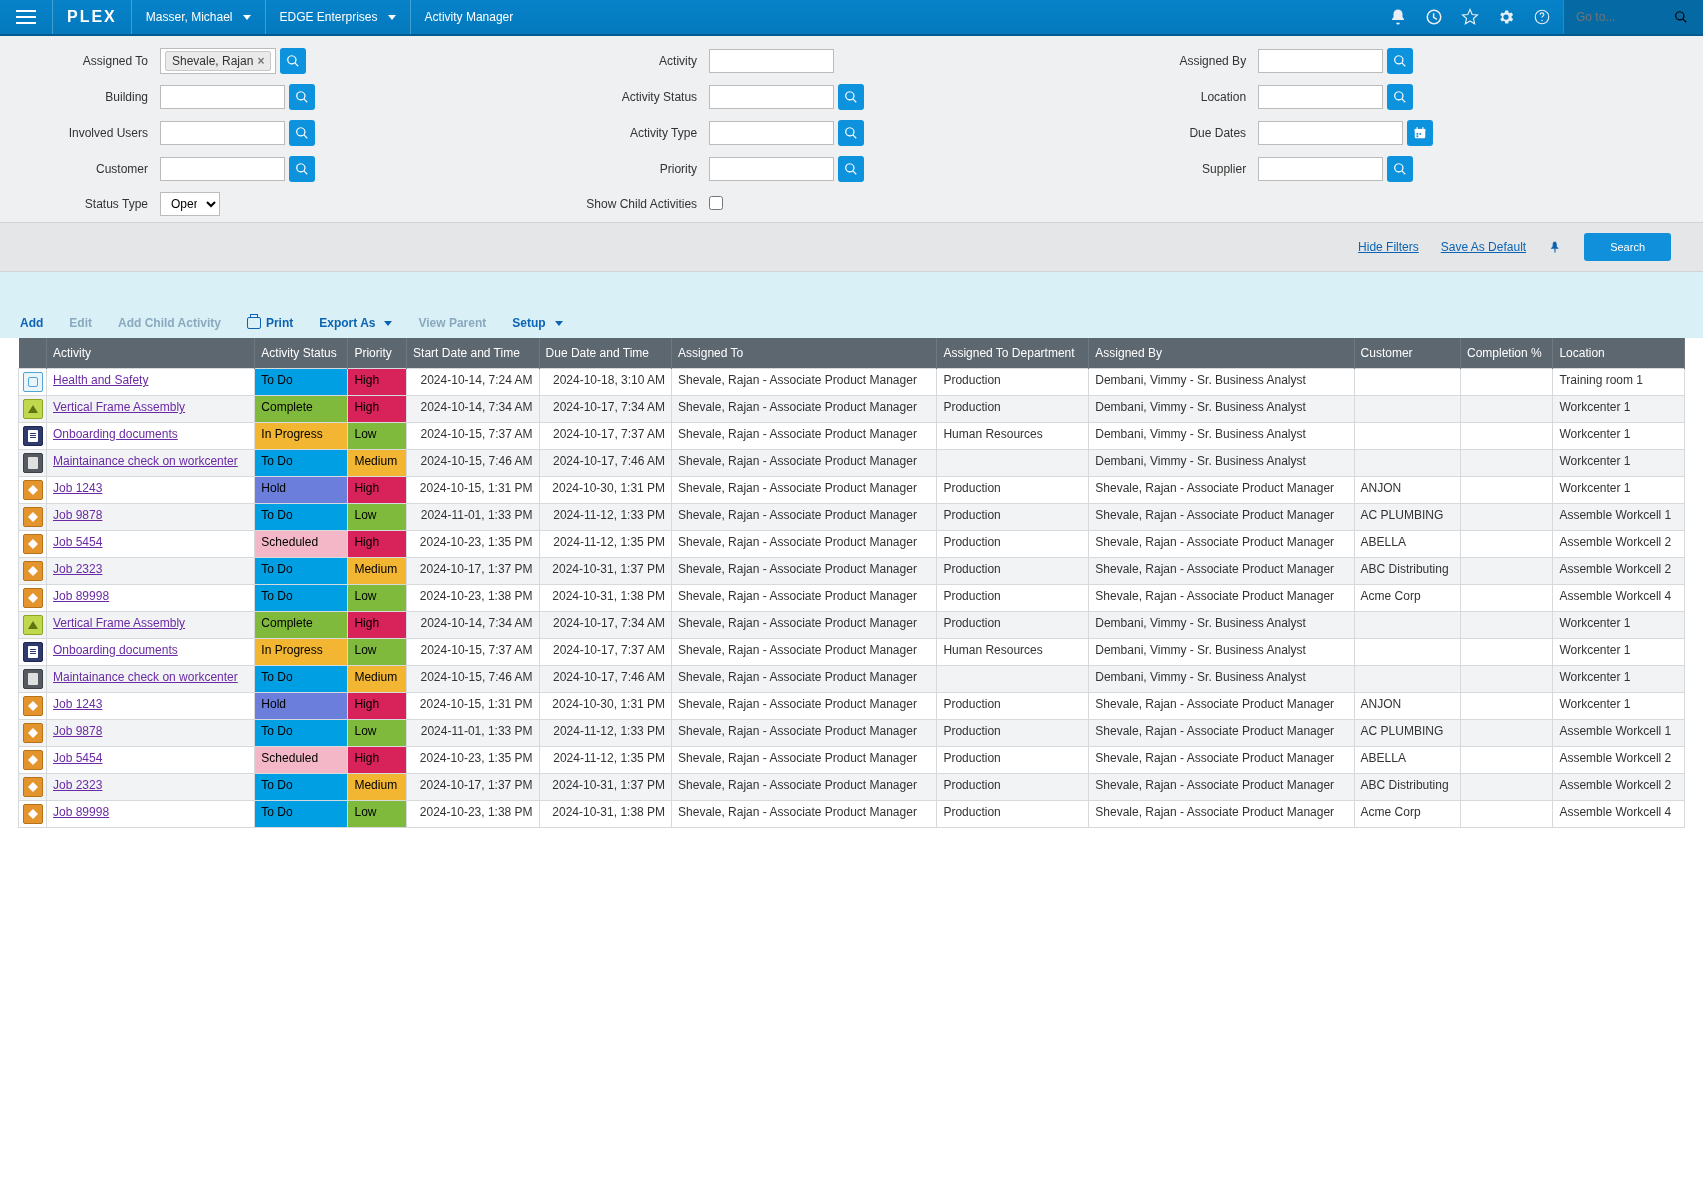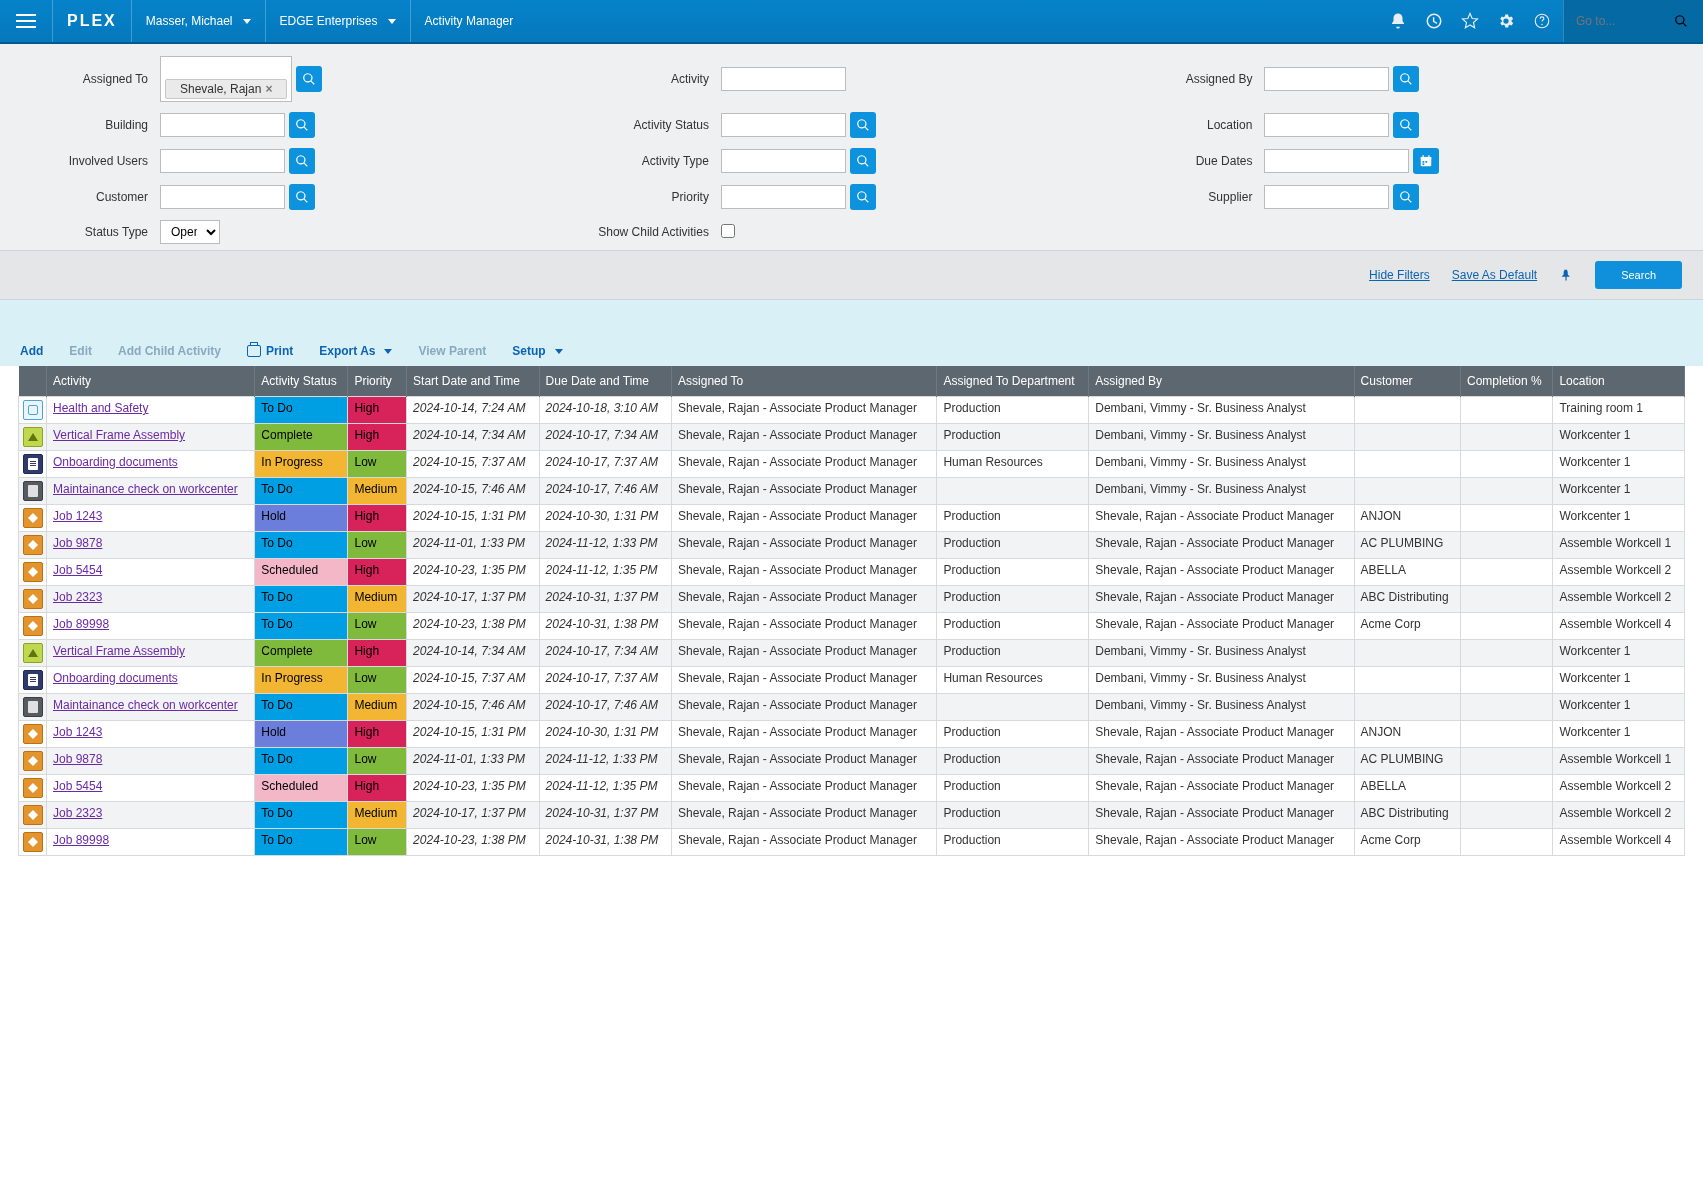--- a/index.html
+++ b/index.html
@@ -1,19 +1,19 @@
 <!DOCTYPE html>
 <html><head>
 <meta charset="utf-8">
 <style>
 * { box-sizing: border-box; margin: 0; padding: 0; }
 body { font-family: Arial, Helvetica, sans-serif; font-size: 12px; background:#fff; color:#333; }
 
 
-.topbar { background: linear-gradient(#0682c9,#0479bd); height:44px; display:flex; align-items:stretch; color:#fff; border-bottom:2px solid #025a8d;}
+.topbar { background: linear-gradient(#0682c9,#0479bd); height:36px; display:flex; align-items:stretch; color:#fff; border-bottom:2px solid #025a8d;}
 .topbar .seg { display:flex; align-items:center; padding:0 14px; border-right:1px solid rgba(255,255,255,.25); gap:6px; }
 .topbar .seg.brand { font-weight:bold; letter-spacing:2px; font-size:16px;}
 .topbar .seg.menu-btn { padding:0 16px; cursor:pointer; }
 .ham { width:20px; height:14px; position:relative; }
 .ham span { position:absolute; left:0; right:0; height:2px; background:#fff; }
 .ham span:nth-child(1){top:0;} .ham span:nth-child(2){top:6px;} .ham span:nth-child(3){top:12px;}
 .caret-down { width:0;height:0;border-left:4px solid transparent;border-right:4px solid transparent;border-top:5px solid #fff; margin-left:4px;}
 .topbar .spacer { flex:1; }
 .topbar .icons { display:flex; align-items:center; gap:18px; padding:0 12px; }
 .topbar .icons .ticon { width:18px; height:18px; cursor:pointer; fill:#e8eef3; }
@@ -21,30 +21,30 @@
 .goto input { background:transparent; border:none; color:#cfe3f1; font-size:12px; outline:none; width:90px; }
 
 
 .filters { background:#eef0f1; padding:6px 4px 0 4px; }
 .filters table.fgrid { width:100%; border-collapse:separate; border-spacing:0 2px; }
 .filters td.cell { vertical-align:middle; padding:4px 6px; }
 .filters .lbl { text-align:right; color:#333; padding-right:10px; white-space:nowrap; width:150px; font-size:12px;}
 .filters .ctl { display:flex; align-items:center; gap:4px; }
 .filters input[type=text], .filters select { border:1px solid #bcbcbc; height:24px; padding:2px 6px; font-size:12px; background:#fff; }
 .filters input[type=text] { width:125px; }
-.chip { display:inline-flex; align-items:center; background:#eaeaea; border:1px solid #c8c8c8; border-radius:2px; padding:2px 14px; font-size:12px; gap:4px;margin-top:20px;}
+.chip { display:inline-flex; align-items:center; background:#eaeaea; border:1px solid #c8c8c8; border-radius:2px; padding:2px 6px; font-size:12px; gap:4px;}
 .chip .x { color:#777; cursor:pointer; font-weight:bold; }
 .sqbtn { width:26px; height:26px; background:#0d93dd; border:none; border-radius:3px; display:flex; align-items:center; justify-content:center; cursor:pointer; }
 .sqbtn svg { width:14px; height:14px; fill:#fff; }
 .chipbox { border:1px solid #bcbcbc; min-height:24px; padding:2px 4px; background:#fff; min-width:96px; display:inline-flex; align-items:center;}
 .filters select { width:60px; }
 input[type=checkbox]{ width:14px; height:14px; }
 
 
-.cmdbar { background:#e4e6e8; border-top:1px solid #d1d4d7; border-bottom:1px solid #d1d4d7; padding:10px 21px; display:flex; justify-content:flex-end; align-items:center; gap:22px; }
+.cmdbar { background:#e4e6e8; border-top:1px solid #d1d4d7; border-bottom:1px solid #d1d4d7; padding:10px 32px; display:flex; justify-content:flex-end; align-items:center; gap:22px; }
 .cmdbar a { color:#0d63b3; text-decoration:underline; font-size:12px; cursor:pointer;}
 .pin { width:14px; height:14px; }
 .btn-primary { background:#108fda; color:#fff; border:none; padding:8px 26px; border-radius:3px; font-size:11px; cursor:pointer; }
 
 
 .toolbar { background:#d9f0f7; padding:8px 20px; display:flex; gap:26px; align-items:center; font-size:12px; }
 .toolbar .tbtn { color:#0d63b3; cursor:pointer; display:flex; align-items:center; gap:5px; font-weight:bold;margin-top:36px;}
 .toolbar .tbtn.disabled { color:#8aa9be; cursor:default; }
 .toolbar .tbtn .caret-down{ border-top-color:#0d63b3; }
 .printer { width:14px;height:12px;border:1.5px solid #0d63b3;border-radius:2px;position:relative;}
@@ -69,21 +69,21 @@
 .ri-doc .g{ width:10px;height:12px;background:#fff;border-radius:1px; position:relative;}
 .ri-doc .g:after{content:"";position:absolute;left:2px;right:2px;top:3px;height:1px;background:#2f3a6f;box-shadow:0 2px 0 #2f3a6f,0 4px 0 #2f3a6f;}
 .ri-maint { background:#555b61; border-color:#3a3f44;}
 .ri-maint .g{ width:10px;height:12px;background:#e0e0e0;border-radius:1px;}
 .ri-job { background:#e4942c; border-color:#b87117;}
 .ri-job .g{ width:10px;height:10px; position:relative;}
 .ri-job .g:before,.ri-job .g:after{content:"";position:absolute;width:0;height:0;left:0;}
 .ri-job .g:before{top:0;border-left:5px solid transparent;border-right:5px solid transparent;border-bottom:5px solid #fff;}
 .ri-job .g:after{bottom:0;border-left:5px solid transparent;border-right:5px solid transparent;border-top:5px solid #fff;}
 
-td.rt { text-align:left;font-style:italic; }
+td.rt { text-align:right; }
 
 
 .st-todo { background:#009fe3 !important; color:#000; }
 .st-complete { background:#7fba3c !important; color:#000;}
 .st-inprogress { background:#f2b632 !important; color:#000;}
 .st-hold { background:#6b7edb !important; color:#000;}
 .st-scheduled { background:#f4b7c8 !important; color:#000;}
 
 .pr-high { background:#d7225a !important; color:#000;margin-top:8px;}
 .pr-low { background:#7fba3c !important; color:#000;}

